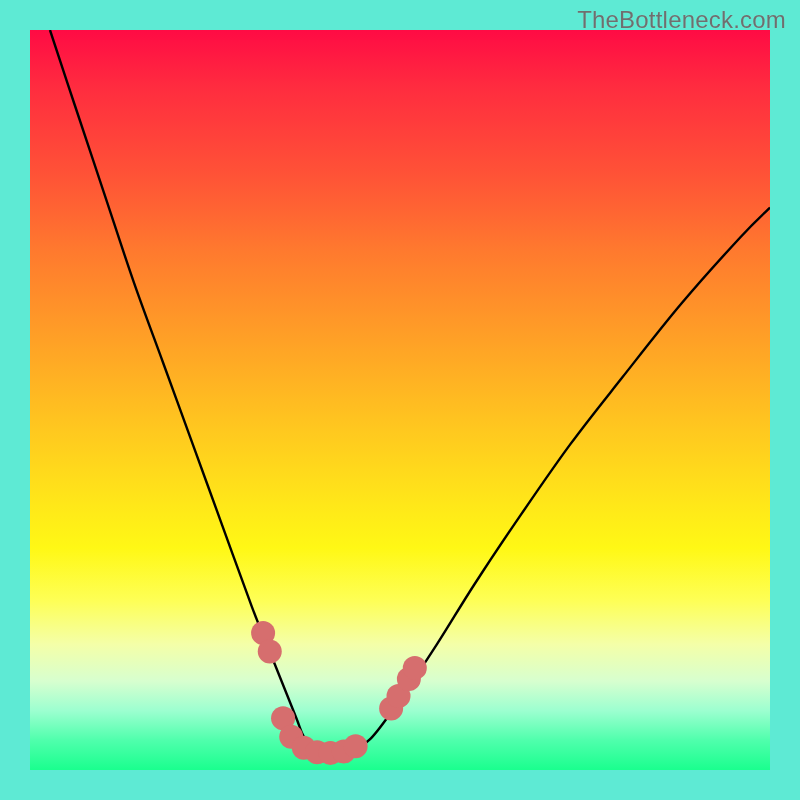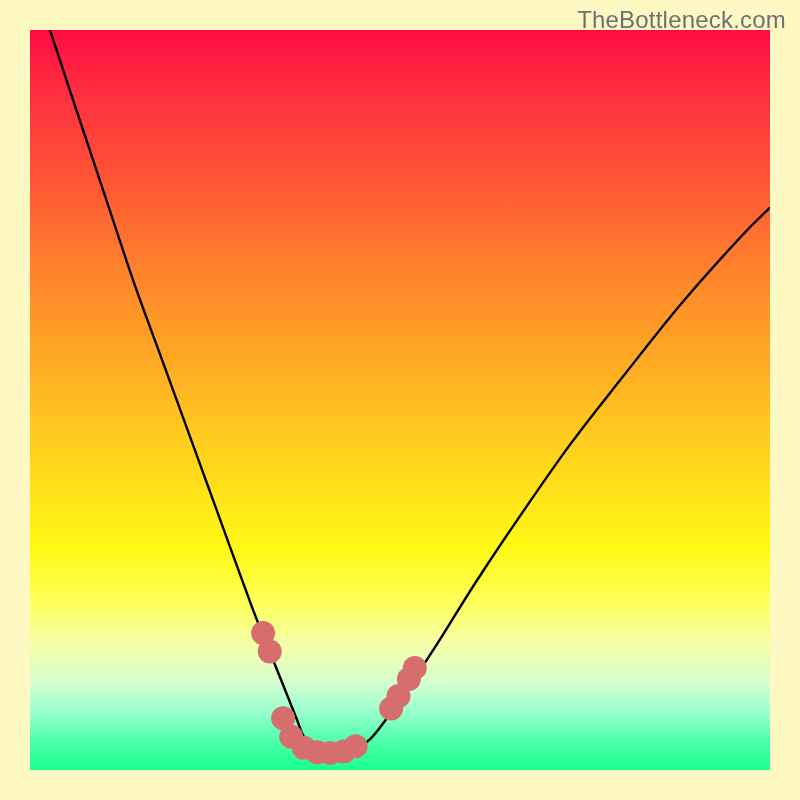--- a/index.html
+++ b/index.html
@@ -8,21 +8,21 @@
     width: 800px;
     height: 800px;
     overflow: hidden;
     font-family: Arial, Helvetica, sans-serif;
     background: #000;
   }
   .frame {
     position: relative;
     width: 800px;
     height: 800px;
-    background: #fef9c3;
+    background: #5eead4;
   }
   .plot-area {
     position: absolute;
     left: 30px;
     top: 30px;
     width: 740px;
     height: 740px;
     background: linear-gradient(
       to bottom,
       #ff0b44 0%,

